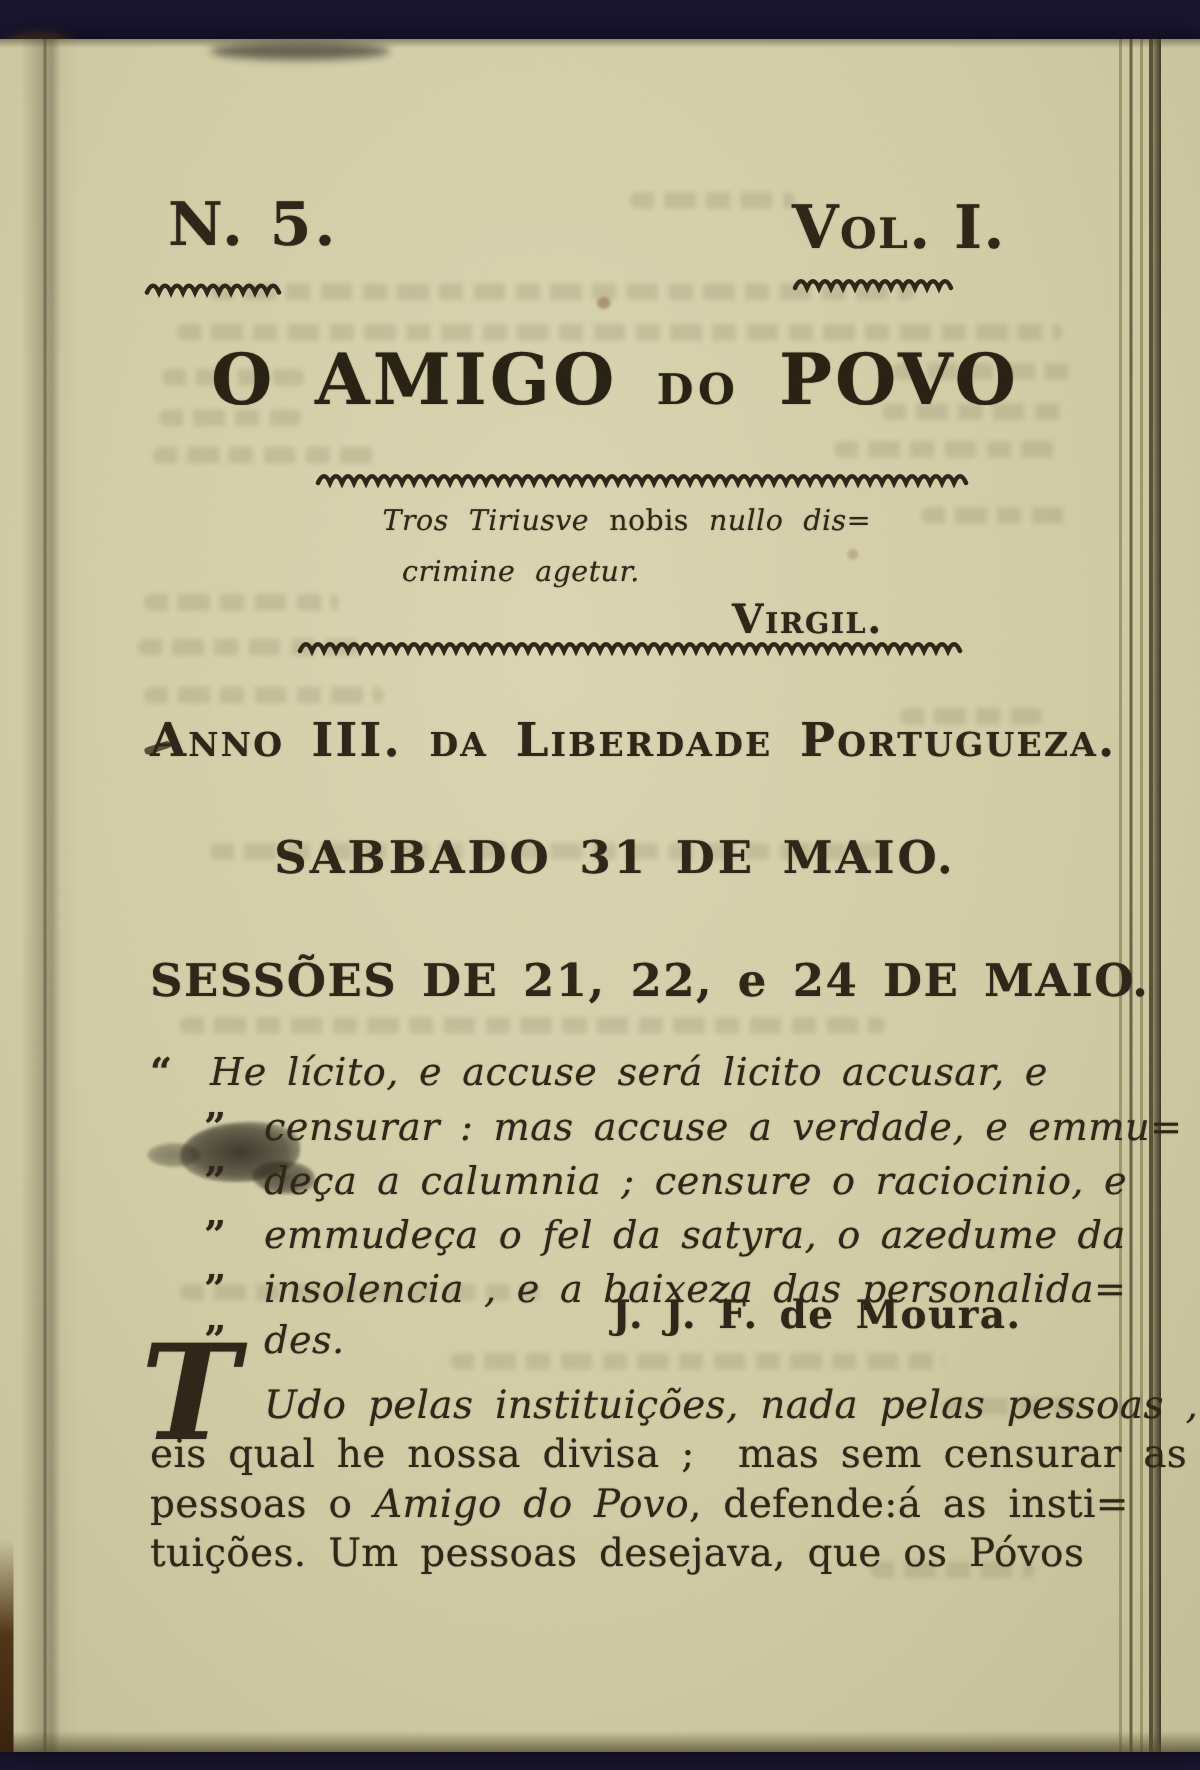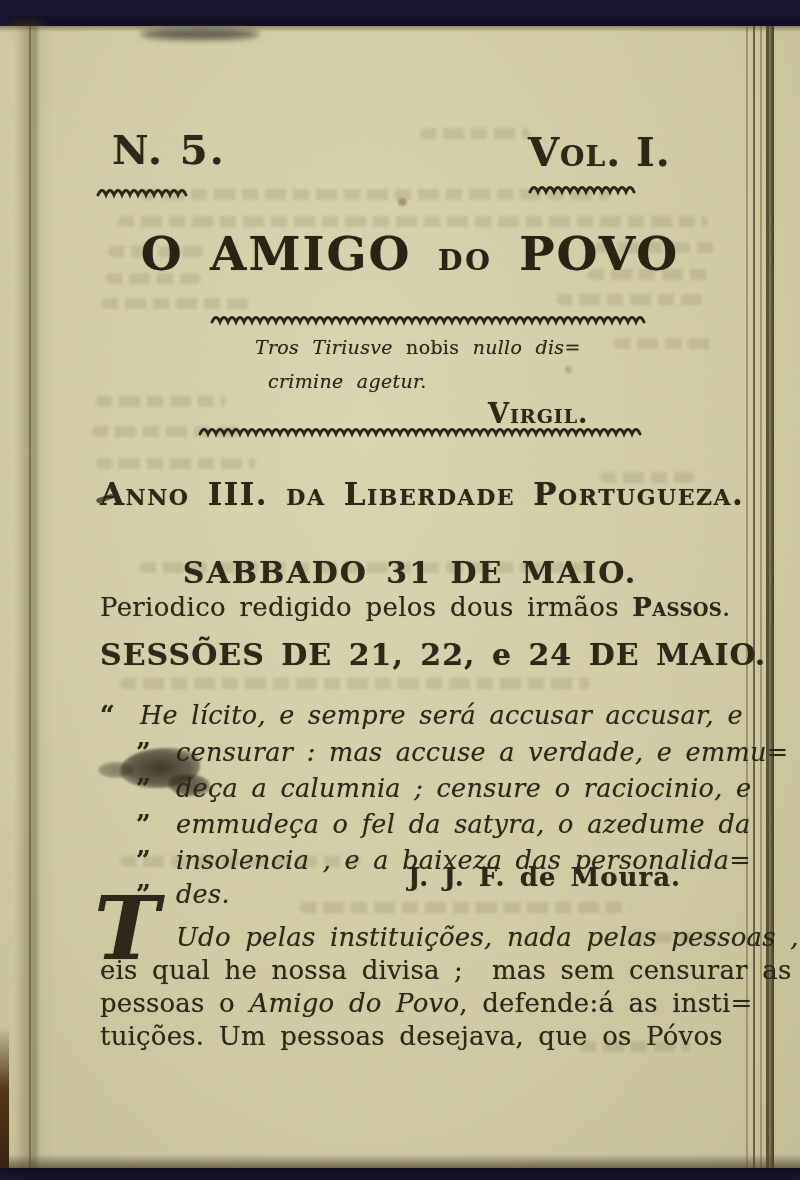--- a/index.html
+++ b/index.html
@@ -133,26 +133,25 @@
 
   <div class="abs epigraph" style="left:255px;top:310px"><span class="seg-i">Tros Tiriusve </span><span class="seg-r">nobis </span><span class="seg-i">nullo dis=</span></div>
   <div class="abs epigraph" style="left:268px;top:344px"><span class="seg-i">crimine agetur.</span></div>
   <div class="abs attribution" style="left:488px;top:372px"><span class="seg-lg">V</span><span class="seg-sc">irgil.</span></div>
   <svg class="squiggle" style="left:198px;top:399px" width="448" height="13">
       <path d="M2 9 q4 -9 8 0 q4 -9 8 0 q4 -9 8 0 q4 -9 8 0 q4 -9 8 0 q4 -9 8 0 q4 -9 8 0 q4 -9 8 0 q4 -9 8 0 q4 -9 8 0 q4 -9 8 0 q4 -9 8 0 q4 -9 8 0 q4 -9 8 0 q4 -9 8 0 q4 -9 8 0 q4 -9 8 0 q4 -9 8 0 q4 -9 8 0 q4 -9 8 0 q4 -9 8 0 q4 -9 8 0 q4 -9 8 0 q4 -9 8 0 q4 -9 8 0 q4 -9 8 0 q4 -9 8 0 q4 -9 8 0 q4 -9 8 0 q4 -9 8 0 q4 -9 8 0 q4 -9 8 0 q4 -9 8 0 q4 -9 8 0 q4 -9 8 0 q4 -9 8 0 q4 -9 8 0 q4 -9 8 0 q4 -9 8 0 q4 -9 8 0 q4 -9 8 0 q4 -9 8 0 q4 -9 8 0 q4 -9 8 0 q4 -9 8 0 q4 -9 8 0 q4 -9 8 0 q4 -9 8 0 q4 -9 8 0 q4 -9 8 0 q4 -9 8 0 q4 -9 8 0 q4 -9 8 0 q4 -9 8 0 q4 -9 8 0" fill="none" stroke="#2b2315" stroke-width="3" stroke-linecap="round"></path>
     </svg>
 
   <div class="centercol anno" style="top:450px">Anno III. da Liberdade Portugueza.</div>
   <div class="centercol sabbado" style="top:501px">SABBADO 31 DE MAIO.</div>
-  <div class="centercol editors" style="top:566px"><span class="seg-r">Periodico redigido pelos dous irmãos </span><span class="seg-sc">Passos</span><span class="seg-r">.</span></div>
   <div class="centercol sessoes" style="top:611px">SESSÕES DE 21, 22, e 24 DE MAIO.</div>
 
   <div class="qline" style="top:674px">
     <span class="qmark">“</span>
-    <span>He lícito, e sempre será accusar accusar, e</span>
+    <span>He lícito, e accuse será licito accusar, e</span>
   </div>
   <div class="qline ind" style="top:711px">
     <span class="qmark">”</span>
     <span>censurar : mas accuse a verdade, e emmu=</span>
   </div>
   <div class="qline ind" style="top:747px">
     <span class="qmark">”</span>
     <span>deça a calumnia ; censure o raciocinio, e</span>
   </div>
   <div class="qline ind" style="top:783px">

